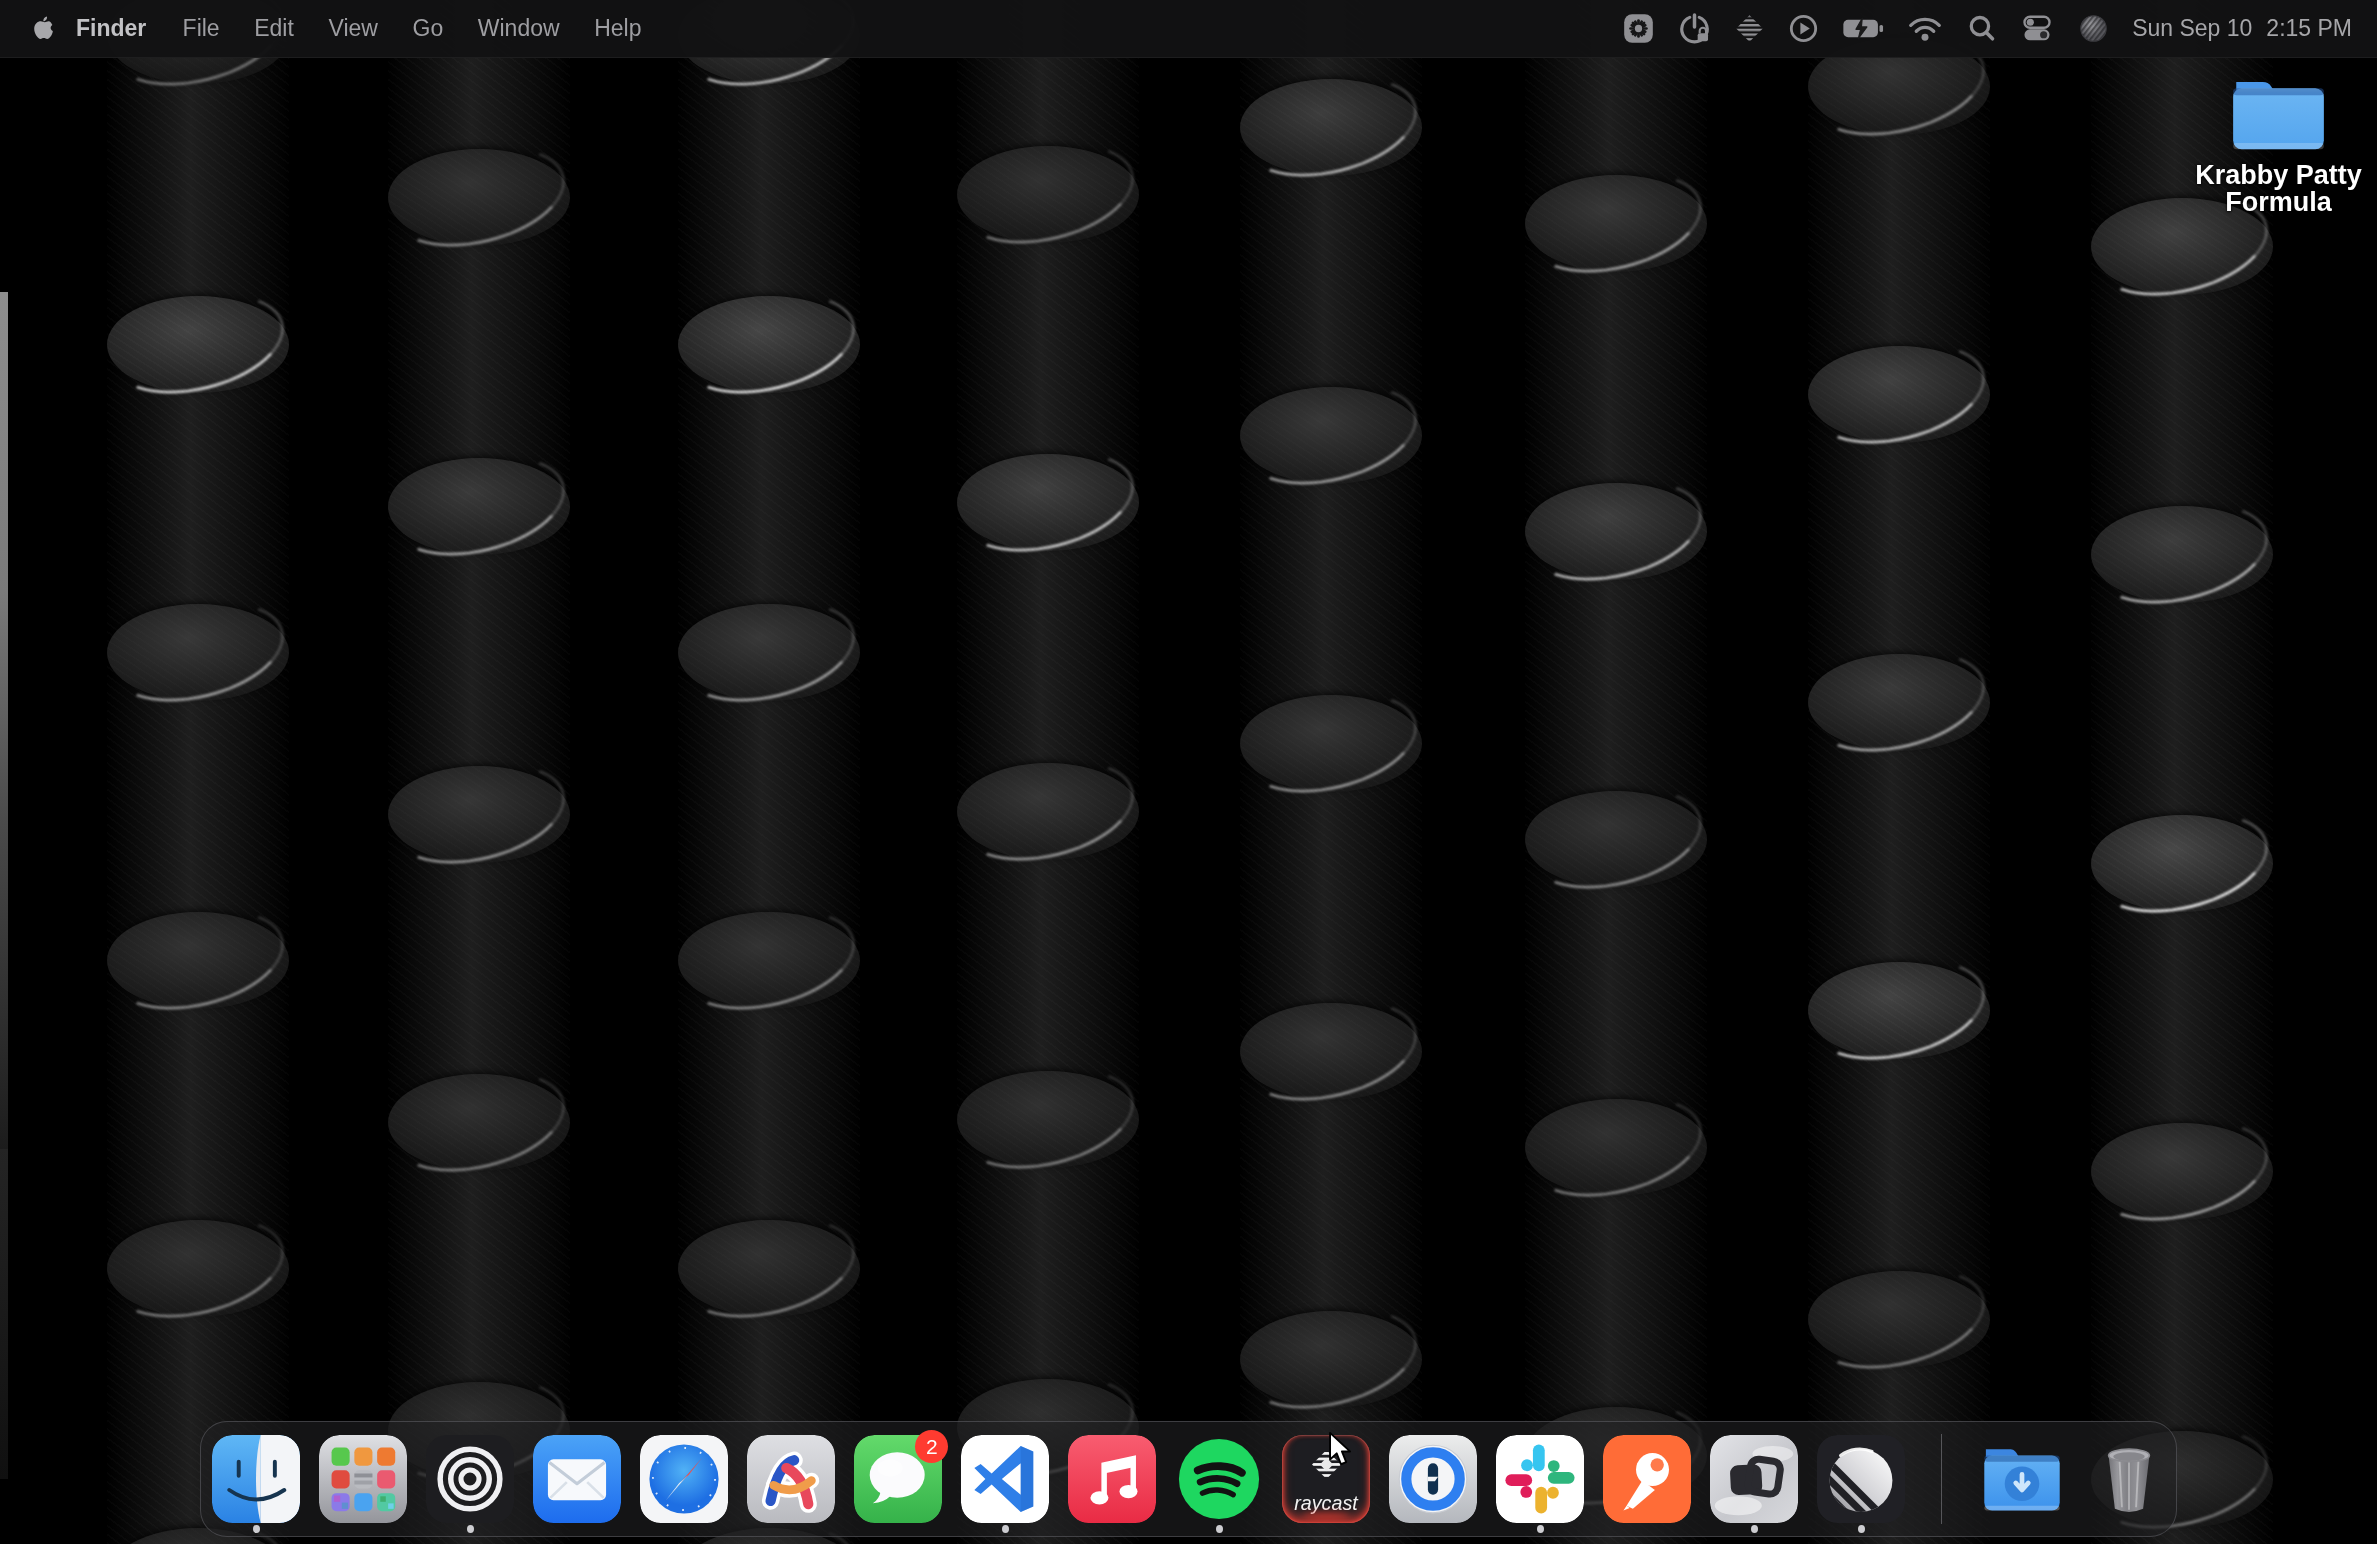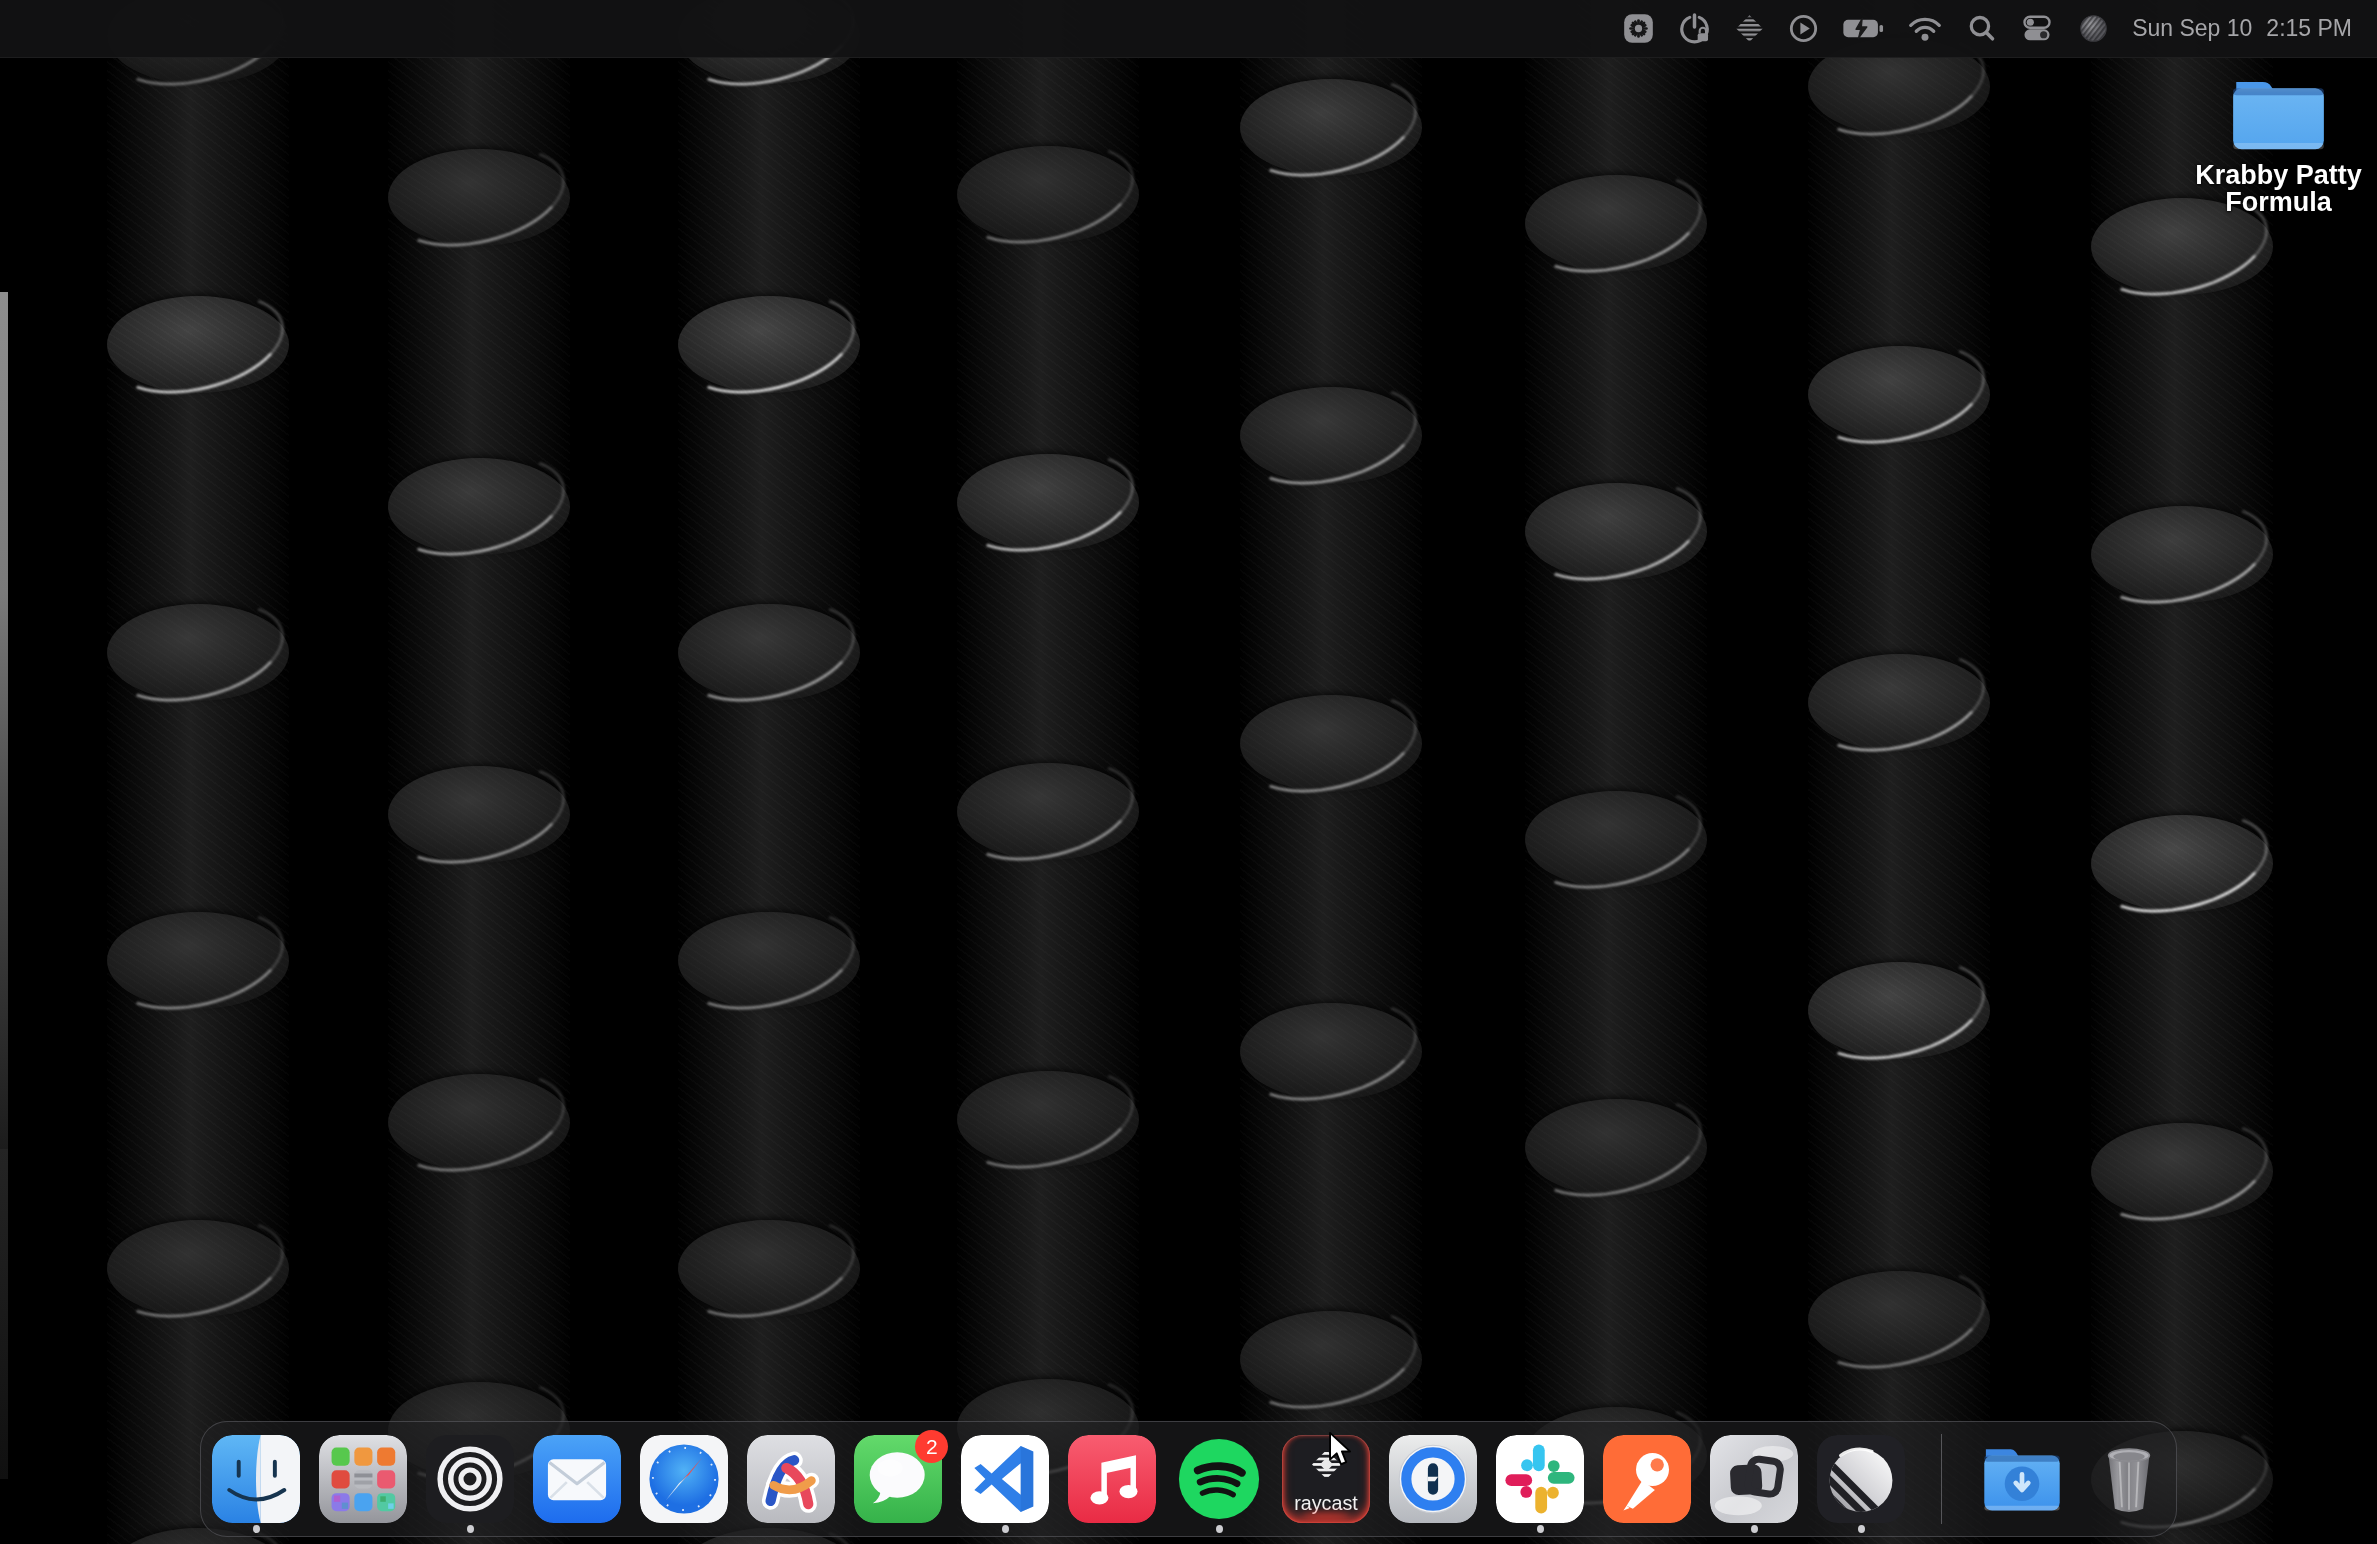--- a/index.html
+++ b/index.html
@@ -45,21 +45,21 @@
     background:rgba(225,225,230,.9);display:none;}
   .indicator.on{display:block;}
   .badge{position:absolute;top:-4.7px;right:-6.3px;width:33px;height:33px;border-radius:50%;background:#ff3b30;
     color:#fff;font-size:21px;font-weight:500;display:flex;align-items:center;justify-content:center;z-index:5;}
   .dock-sep{width:1.6px;height:90px;background:rgba(160,160,166,.45);margin:0 16.5px;flex:0 0 auto;}
 
   
   .raycast-tile{background:#1d1d21;
     box-shadow:inset 3.1px 0 5.5px -1.6px rgba(255,70,58,.75), inset -3.1px 0 5.5px -1.6px rgba(255,70,58,.75),
                inset 0 -7px 14px -3.9px rgba(255,70,58,.9), inset 0 0 0 0.8px rgba(80,80,84,.8);}
-  .raycast-label{position:absolute;left:0;right:0;top:57px;text-align:center;color:#f2f2f2;font-size:19.7px;}
+  .raycast-label{position:absolute;left:0;right:0;top:57px;text-align:center;color:#f2f2f2;font-size:19.7px;font-style:italic;}
   .raycast-glow{position:absolute;left:20.4px;right:20.4px;bottom:3.1px;height:7.9px;border-radius:50%;
     background:rgba(255,60,48,.55);filter:blur(3.9px);}
   .raycast-logo{position:absolute;left:23.6px;top:9.4px;}
 
   
   #cursor{position:absolute;left:1327px;top:1431px;z-index:99;}
 </style>
 </head>
 <body>
 
@@ -112,20 +112,35 @@
     <div class="cap" style="left: 2091px; top: 198px; width: 182px; height: 97px; background: repeating-linear-gradient(33deg, rgba(255, 255, 255, 0.016) 0px, rgba(255, 255, 255, 0.016) 1.6px, transparent 1.6px, transparent 6.3px), radial-gradient(at 45% 35%, rgb(65, 65, 65) 0%, rgb(32, 32, 32) 66%, rgb(18, 18, 18) 100%); --glint: 0.72; box-shadow: rgba(0, 0, 0, 0.65) 0px -2.4px 6.3px;"></div>
     <div class="cap" style="left: 2091px; top: 506px; width: 182px; height: 97px; background: repeating-linear-gradient(33deg, rgba(255, 255, 255, 0.016) 0px, rgba(255, 255, 255, 0.016) 1.6px, transparent 1.6px, transparent 6.3px), radial-gradient(at 45% 35%, rgb(61, 61, 61) 0%, rgb(30, 30, 30) 66%, rgb(17, 17, 17) 100%); --glint: 0.64; box-shadow: rgba(0, 0, 0, 0.65) 0px -2.4px 6.3px;"></div>
     <div class="cap" style="left: 2091px; top: 815px; width: 182px; height: 97px; background: repeating-linear-gradient(33deg, rgba(255, 255, 255, 0.02) 0px, rgba(255, 255, 255, 0.02) 1.6px, transparent 1.6px, transparent 6.3px), radial-gradient(at 45% 35%, rgb(72, 72, 72) 0%, rgb(35, 35, 35) 66%, rgb(20, 20, 20) 100%); --glint: 0.85; box-shadow: rgba(0, 0, 0, 0.65) 0px -2.4px 6.3px;"></div>
     <div class="cap" style="left: 2091px; top: 1123px; width: 182px; height: 97px; background: repeating-linear-gradient(33deg, rgba(255, 255, 255, 0.01) 0px, rgba(255, 255, 255, 0.01) 1.6px, transparent 1.6px, transparent 6.3px), radial-gradient(at 45% 35%, rgb(56, 56, 56) 0%, rgb(28, 28, 28) 66%, rgb(16, 16, 16) 100%); --glint: 0.55; box-shadow: rgba(0, 0, 0, 0.65) 0px -2.4px 6.3px;"></div>
     <div class="cap" style="left: 2091px; top: 1431px; width: 182px; height: 97px; background: repeating-linear-gradient(33deg, rgba(255, 255, 255, 0.008) 0px, rgba(255, 255, 255, 0.008) 1.6px, transparent 1.6px, transparent 6.3px), radial-gradient(at 45% 35%, rgb(47, 47, 47) 0%, rgb(24, 24, 24) 66%, rgb(14, 14, 14) 100%); --glint: 0.38; box-shadow: rgba(0, 0, 0, 0.65) 0px -2.4px 6.3px;"></div>
     <div class="edge-sliver" style="top: 292px; height: 857px; background: linear-gradient(rgb(142, 142, 142) 0%, rgb(122, 122, 122) 35%, rgb(74, 74, 74) 62%, rgb(28, 28, 28) 100%);"></div>
     <div class="edge-sliver" style="top: 1149px; height: 330px; background: linear-gradient(rgb(36, 36, 36), rgb(16, 16, 16));"></div>
   </div>
 
 <div id="menubar">
+  <div class="left">
+    <span class="apple-wrap">
+      <svg width="27" height="31" viewBox="0 0 34 40">
+        <path fill="#a8a8ab" d="M23.6,10.6c-2.1,0-3.3,1.2-4.9,1.2c-1.7,0-3.1-1.2-5.2-1.2C9.6,10.6,5,14,5,20.3 c0,6.9,5.1,13.1,8,13.1c1.6,0,2.4-1,4.4-1c2,0,2.6,1,4.4,1c2.9,0,7.2-6,7.2-10.2c-3.1-1.4-3.9-5.6-0.6-7.7 C27.1,12.4,25.6,10.6,23.6,10.6z"></path>
+        <path fill="#a8a8ab" d="M21.5,4.5c0.6,2.8-1.7,6-4.6,6.2C16.3,7.6,19,4.6,21.5,4.5z"></path>
+      </svg>
+    </span>
+    <span class="menu-item app">Finder</span>
+    <span class="menu-item">File</span>
+    <span class="menu-item">Edit</span>
+    <span class="menu-item">View</span>
+    <span class="menu-item">Go</span>
+    <span class="menu-item">Window</span>
+    <span class="menu-item">Help</span>
+  </div>
   <div class="right">
     <span class="status-ic">
       <svg width="35" height="35" viewBox="0 0 44 44">
         <rect x="4" y="4" width="36" height="36" rx="10" fill="#8f8f93"></rect>
         <g stroke="#161617" stroke-width="3.4" stroke-linecap="round">
           <line x1="22" y1="12" x2="22" y2="32"></line>
             <line x1="12" y1="22" x2="32" y2="22"></line>
           <line x1="15" y1="15" x2="29" y2="29"></line>
             <line x1="29" y1="15" x2="15" y2="29"></line>
           <line x1="13.5" y1="18" x2="30.5" y2="26"></line>

